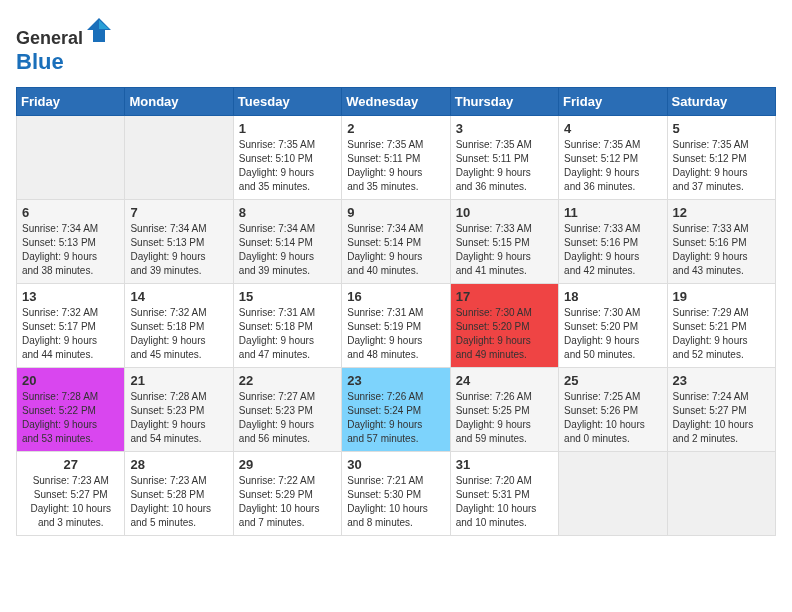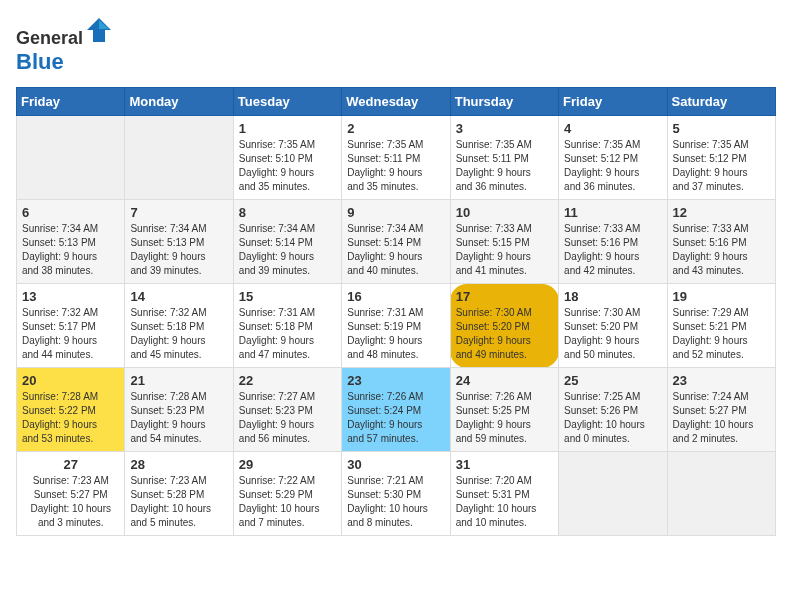--- a/index.html
+++ b/index.html
@@ -230,21 +230,21 @@
 Daylight: 9 hours
 and 47 minutes.</div>
         </td>
         <td style="background-color: rgb(255, 255, 255); margin-left: 8px;">
           <span class="day-number">16</span>
           <div class="day-info" style="white-space: pre-line;">Sunrise: 7:31 AM
 Sunset: 5:19 PM
 Daylight: 9 hours
 and 48 minutes.</div>
         </td>
-        <td style="background-color: #eab308; border-radius: 17px;">
+        <td style="background-color: #ef4444;">
           <span class="day-number">17</span>
           <div class="day-info" style="white-space: pre-line;">Sunrise: 7:30 AM
 Sunset: 5:20 PM
 Daylight: 9 hours
 and 49 minutes.</div>
         </td>
         <td style="background-color: rgb(255, 255, 255);">
           <span class="day-number">18</span>
           <div class="day-info" style="white-space: pre-line;">Sunrise: 7:30 AM
 Sunset: 5:20 PM
@@ -253,21 +253,21 @@
         </td>
         <td style="background-color: rgb(255, 255, 255);">
           <span class="day-number">19</span>
           <div class="day-info" style="white-space: pre-line;">Sunrise: 7:29 AM
 Sunset: 5:21 PM
 Daylight: 9 hours
 and 52 minutes.</div>
         </td>
       </tr>
       <tr>
-        <td style="background-color: #fde047;">
+        <td style="background-color: #d946ef;">
           <span class="day-number">20</span>
           <div class="day-info" style="white-space: pre-line;">Sunrise: 7:28 AM
 Sunset: 5:22 PM
 Daylight: 9 hours
 and 53 minutes.</div>
         </td>
         <td style="background-color: rgb(245, 245, 245);">
           <span class="day-number">21</span>
           <div class="day-info" style="white-space: pre-line;">Sunrise: 7:28 AM
 Sunset: 5:23 PM

